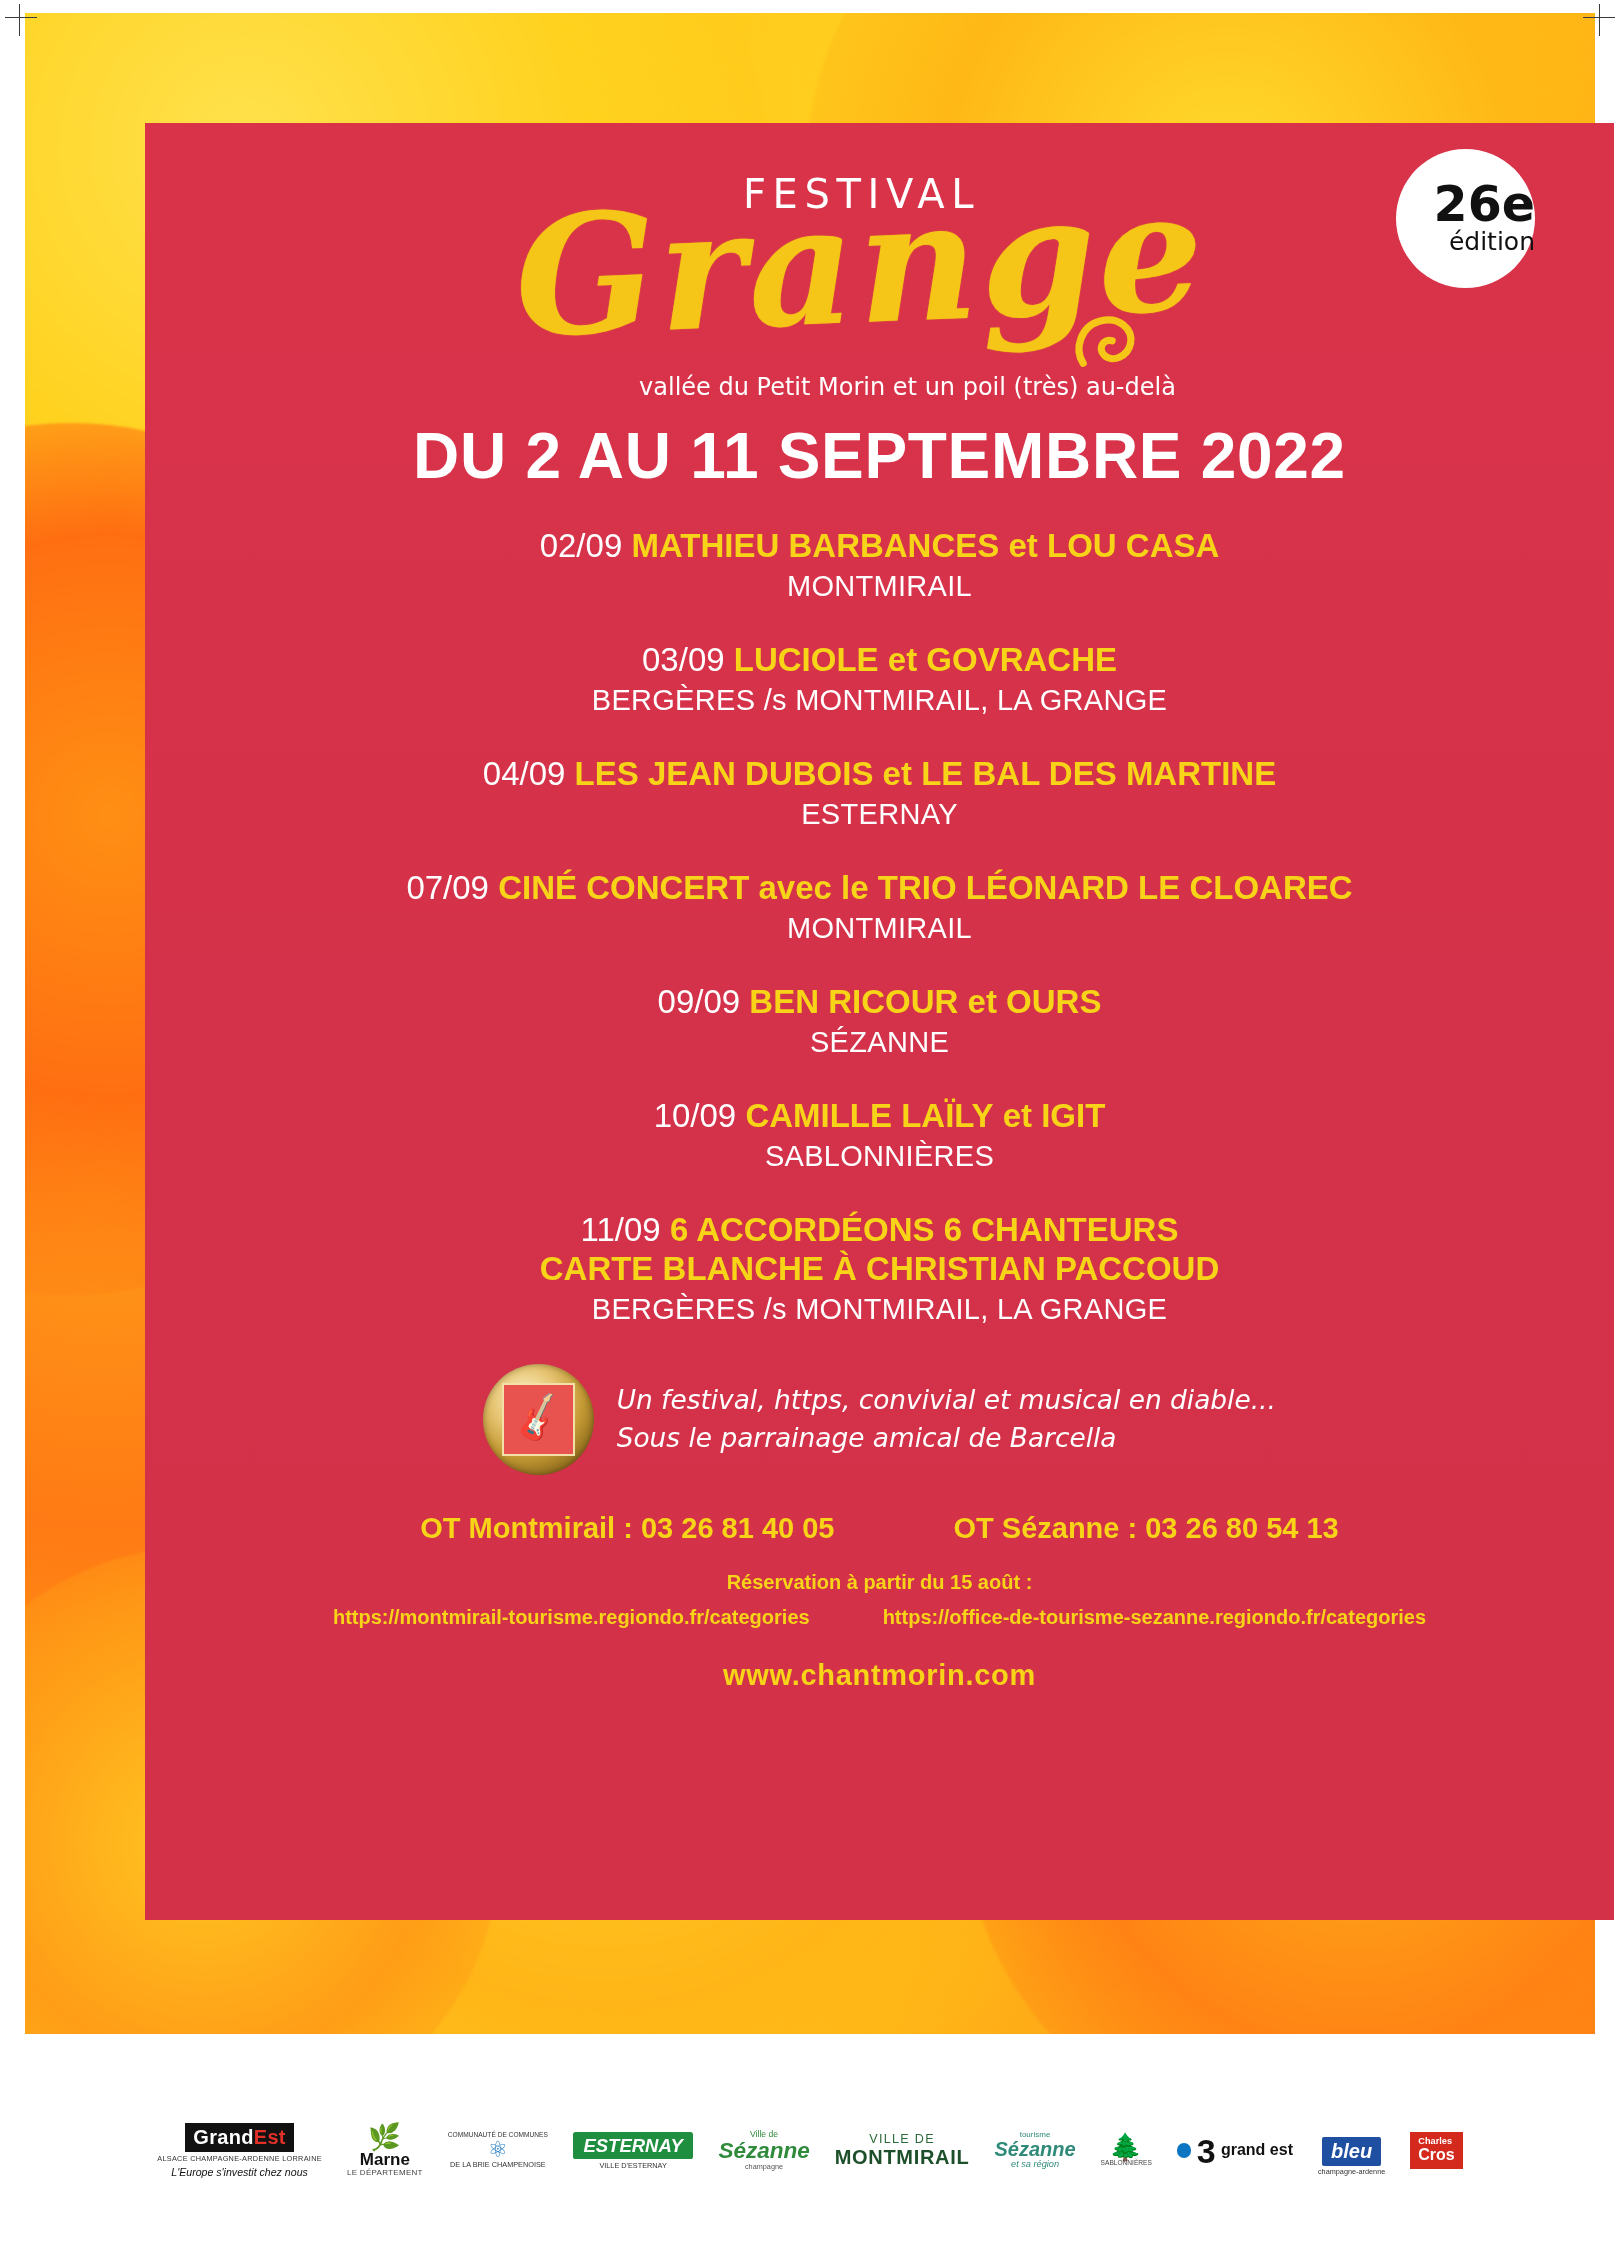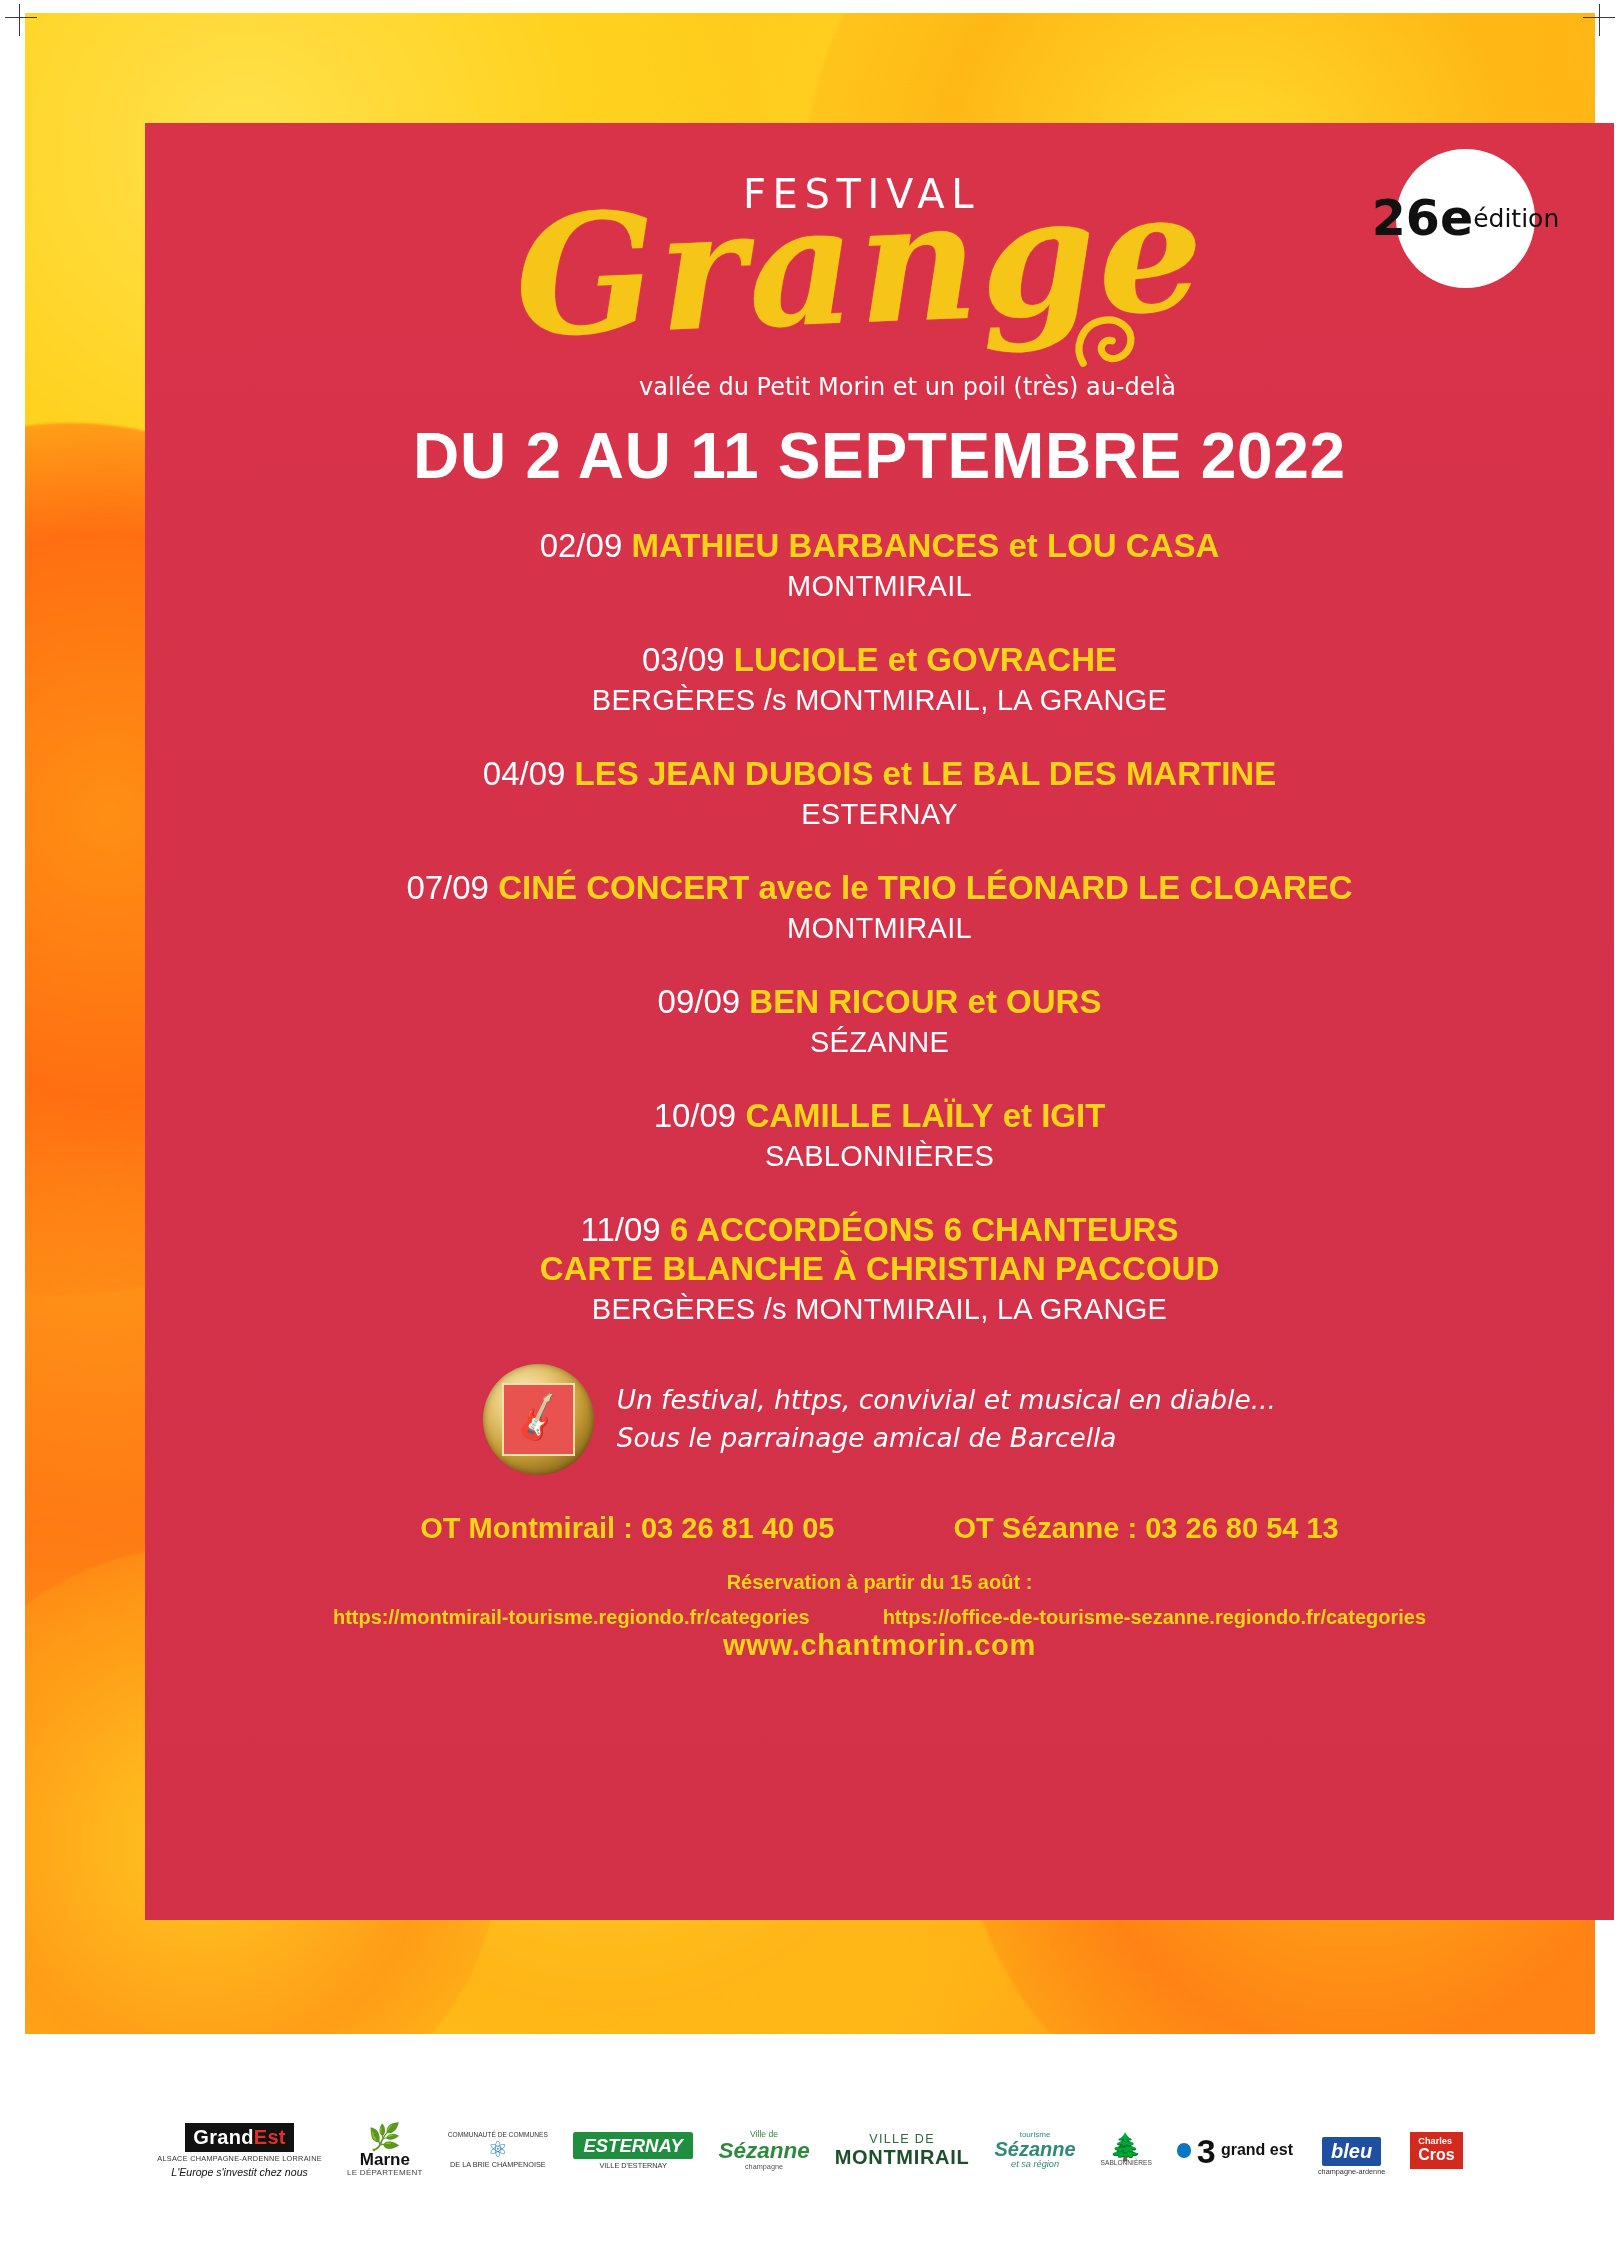--- a/index.html
+++ b/index.html
@@ -131,22 +131,22 @@
   .edition-badge {
     position: absolute;
     right: 79px;
     top: 26.4px;
     width: 139px;
     height: 139px;
     border-radius: 50%;
     background: #ffffff;
     color: #d6334a;
     display: flex;
-    flex-direction: row;
-    align-items: center;
+    flex-direction: column;
+    align-items: flex-end;
     justify-content: center;
   }
   .edition-num {
     font-size: 49px;
     font-weight: 700;
     line-height: 0.95;
     color: #111111;
     font-family: "DejaVu Sans", sans-serif;
   }
   .edition-label {
@@ -270,20 +270,21 @@
     margin-top: 12px;
     font-size: 20px;
     font-weight: 700;
   }
   .booking-links a, .booking-links span {
     color: #f7d417;
     text-decoration: none;
   }
   .website {
     text-align: center;
+    margin-top: 30px;
     color: #f7d417;
     font-size: 29px;
     font-weight: 700;
     letter-spacing: 0.7px;
   }
 
   
   .sponsors {
     position: absolute;
     left: 0;

